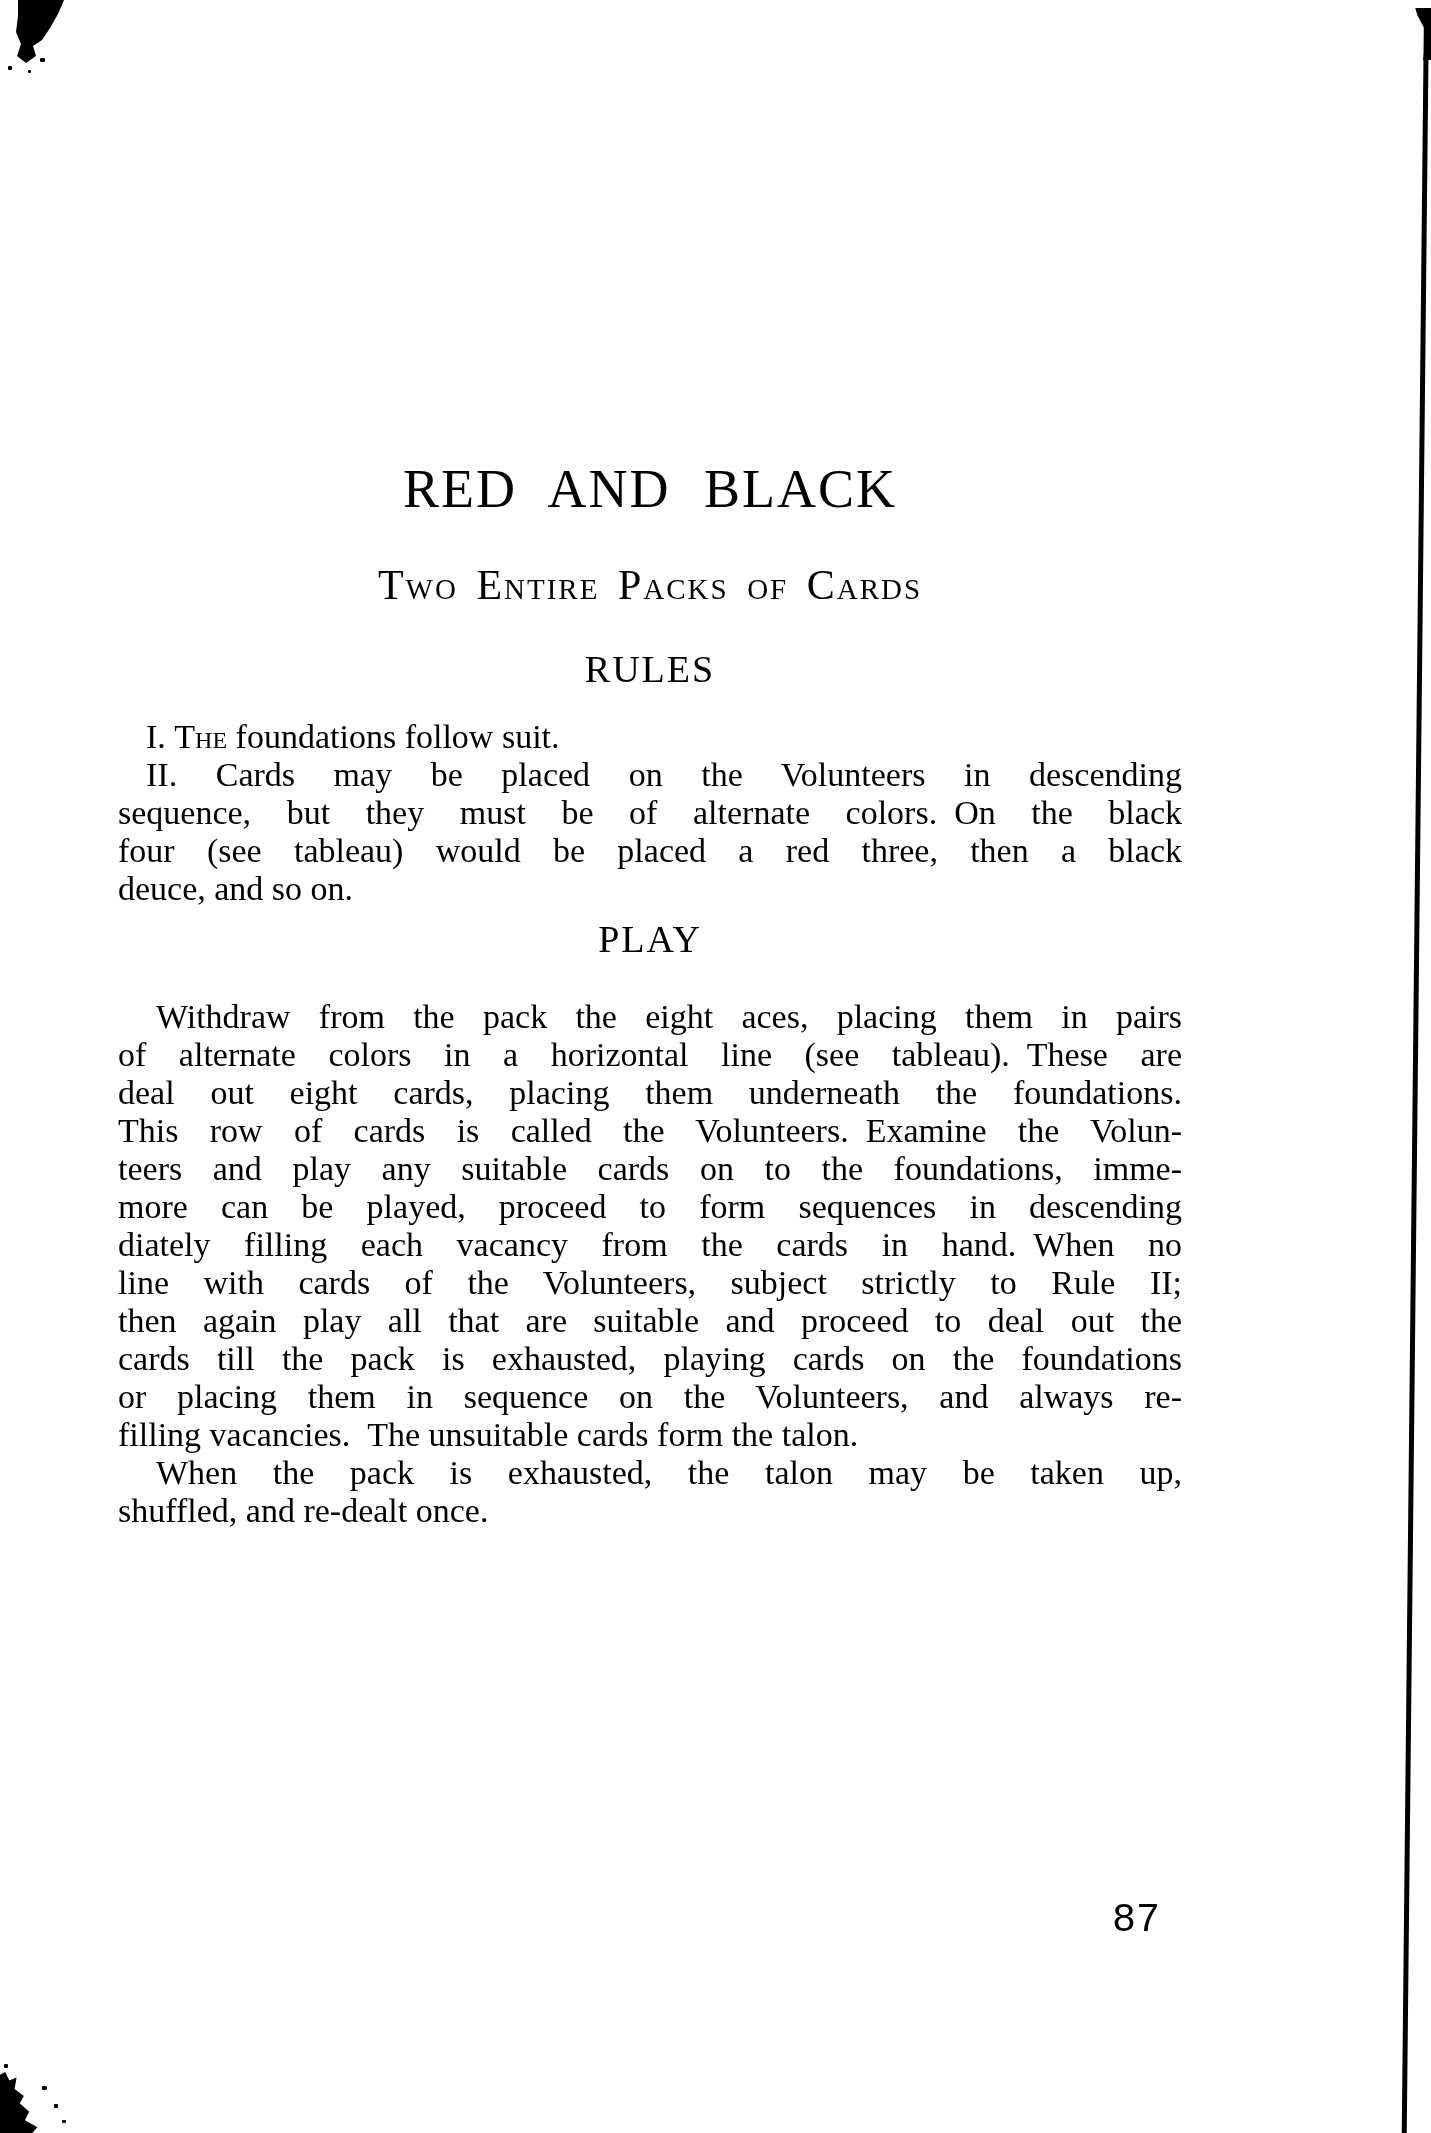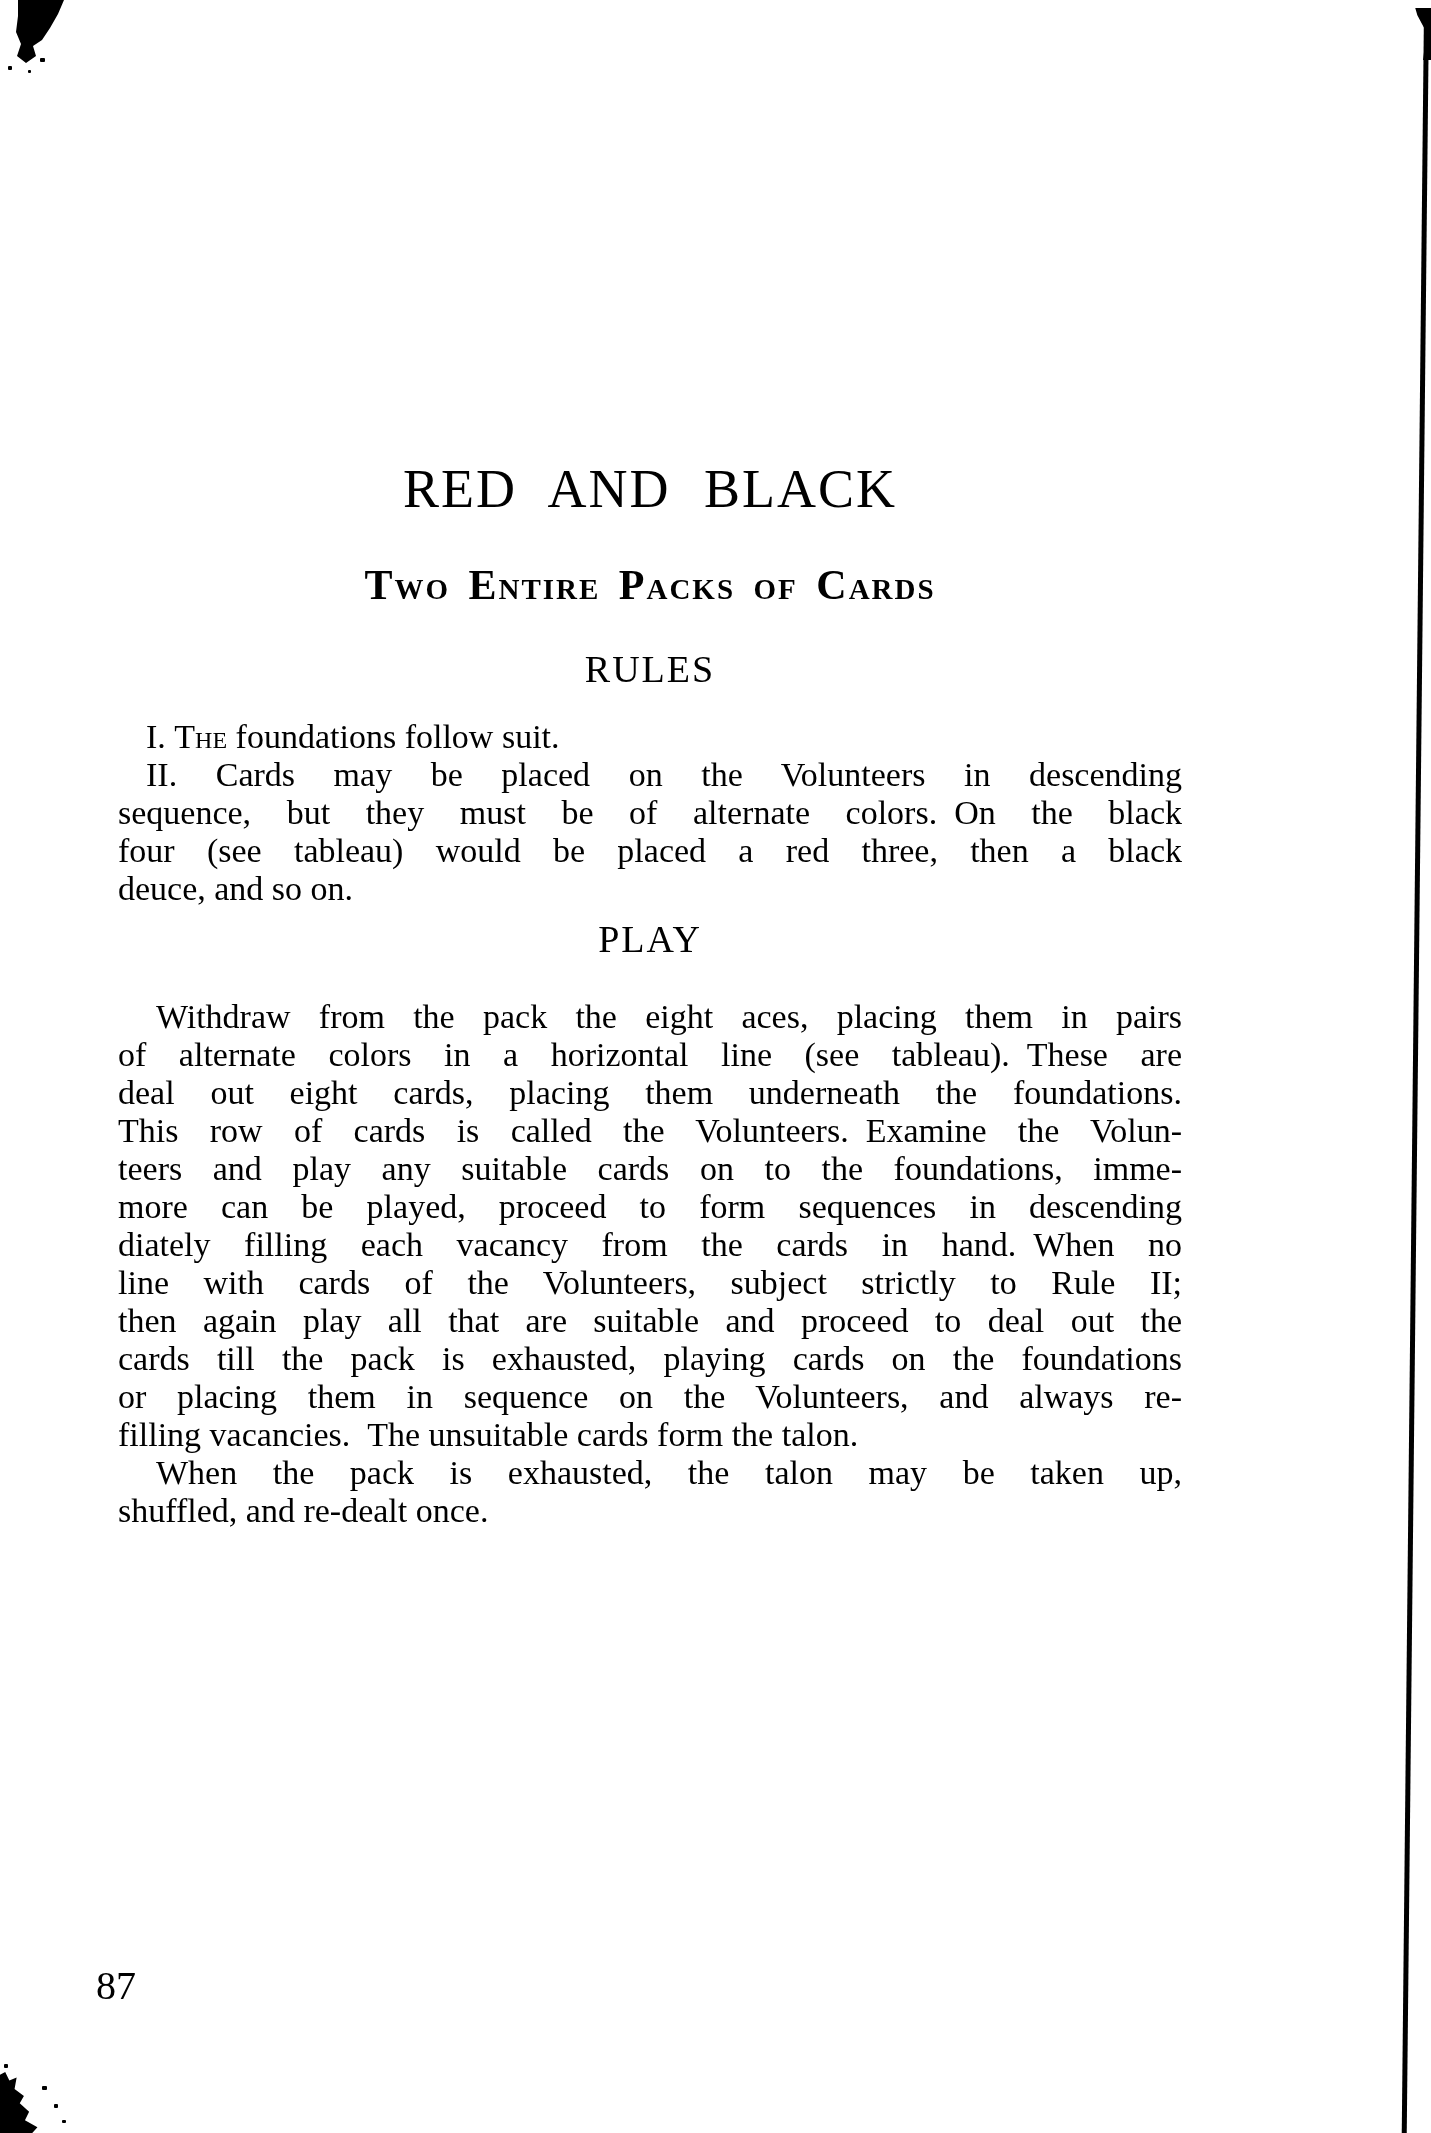--- a/index.html
+++ b/index.html
@@ -10,43 +10,43 @@
     font-family: "Liberation Serif", serif;
     position: relative;
     overflow: hidden;
   }
   .text-block { position: absolute; left: 118px; top: 462px; width: 1064px; }
   .title {
     font-size: 54px; line-height: 54px; font-weight: normal;
     text-align: center; letter-spacing: 2px; word-spacing: 18px; margin: 0;
   }
   .subtitle {
-    font-size: 42px; line-height: 42px; font-weight: bold;
+    font-size: 42px; line-height: 42px; font-weight: normal;
     font-variant: small-caps; text-align: center;
     letter-spacing: 2px; word-spacing: 6px; margin: 48px 0 0;
   }
   .section-heading {
     font-size: 38px; line-height: 38px; font-weight: normal;
     text-align: center; letter-spacing: 2px;
   }
   .rules-heading { margin: 44px 0 0; }
   .play-heading { margin: 12px 0 0; }
   .rules { margin-top: 30px; }
   .play { margin-top: 40px; }
   .line {
     font-size: 34px; line-height: 38px;
     text-align: justify; text-align-last: justify; text-justify: inter-word;
   }
   .line--left { text-align: left; text-align-last: left; }
   .indent-sm { padding-left: 28px; }
   .indent { padding-left: 38px; }
   .sc { font-variant: small-caps; }
   .page-number {
-    position: absolute; top: 1962px; left: 118px; width: 1064px;
-    text-align: left; font-size: 40px; transform: translateX(-22px);
+    position: absolute; top: 1898px; left: 118px; width: 1064px;
+    text-align: right; font-size: 40px; transform: translateX(-22px); font-family: Liberation Mono, monospace;
   }
   .artifact { position: absolute; background: #000000; }
   .blotch-tl {
     left: 0; top: 0; width: 70px; height: 80px;
     clip-path: polygon(18px 0, 64px 0, 58px 14px, 50px 28px, 42px 40px,
       33px 46px, 36px 56px, 26px 63px, 17px 56px, 21px 44px, 16px 32px, 18px 16px);
   }
   .edge-line {
     left: 1424px; top: 8px; width: 5px; height: 2127px;
     transform-origin: top center; transform: rotate(0.6deg);

